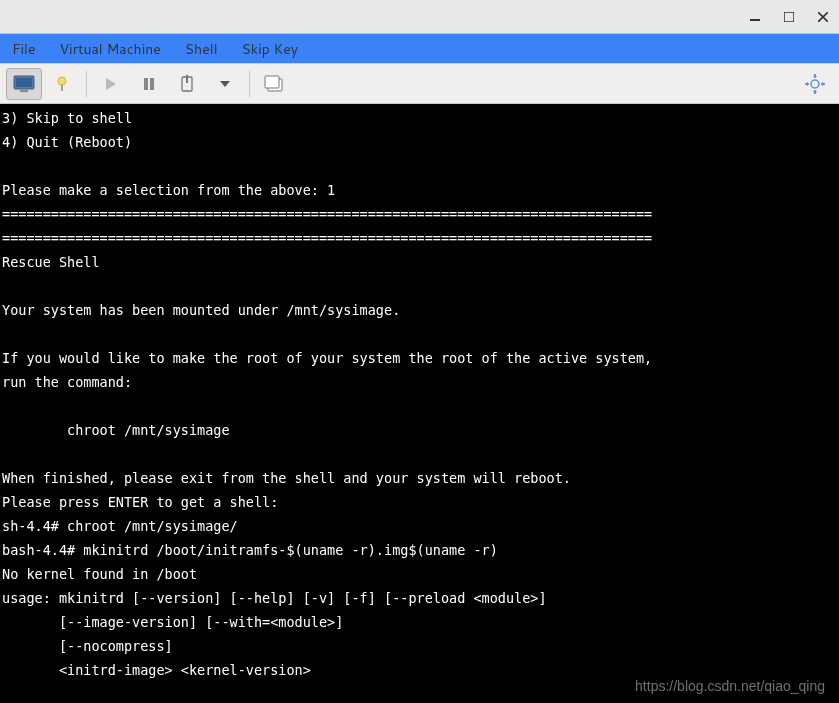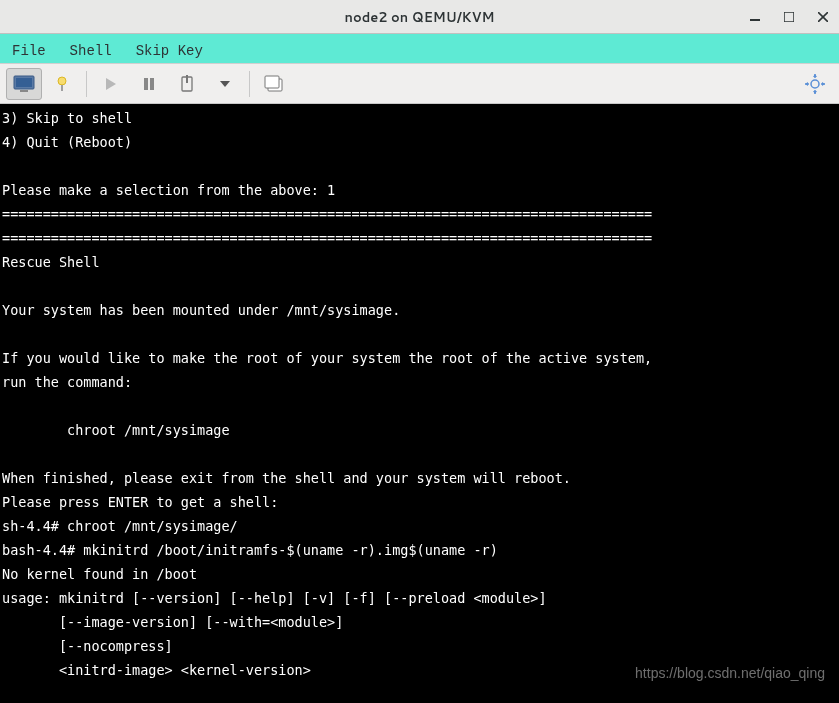--- a/index.html
+++ b/index.html
@@ -39,29 +39,28 @@
       height: 16px;
       display: flex;
       align-items: center;
       justify-content: center;
       cursor: pointer;
       font-size: 13px;
       color: #2e3436;
     }
     .menubar {
       height: 30px;
-      background: #5eead4;
+      background: #3b82f6;
       border-bottom: 1px solid #d0d0d0;
       display: flex;
-      align-items: flex-end;
+      align-items: center;
       padding: 0 8px;
       gap: 16px;
       font-size: 14px;
       color: #2e3436;
-      font-family: Liberation Mono, monospace;
     }
     .menu-item {
       cursor: pointer;
       padding: 4px 4px;
     }
     .toolbar {
       height: 40px;
       background: #f0efee;
       border-bottom: 1px solid #c8c8c8;
       display: flex;
@@ -99,32 +98,31 @@
       line-height: 24px;
       padding: 2px 2px;
       height: calc(703px - 34px - 30px - 40px);
       overflow: hidden;
       white-space: pre;
       position: relative;
     }
     .watermark {
       position: absolute;
       right: 14px;
-      bottom: 18px;
+      bottom: 5px;
       color: rgba(200,200,200,0.55);
       font-family: sans-serif;
       font-size: 14px;
     }
     svg { display: block; }
   </style>
 </head>
 <body>
 
 <div class="titlebar">
-  <span>node2 on QEMU/KVM</span>
   <div class="window-controls">
     <div class="win-btn">
       <svg width="10" height="10" viewBox="0 0 10 10">
           <rect x="0" y="7" width="10" height="2" fill="#2e3436"></rect>
         </svg>
     </div>
     <div class="win-btn">
       <svg width="10" height="10" viewBox="0 0 10 10">
           <rect x="0" y="0" width="10" height="10" fill="none" stroke="#2e3436" stroke-width="1.5"></rect>
         </svg>
@@ -133,20 +131,21 @@
       <svg width="10" height="10" viewBox="0 0 10 10">
           <line x1="0" y1="0" x2="10" y2="10" stroke="#2e3436" stroke-width="1.6"></line>
           <line x1="10" y1="0" x2="0" y2="10" stroke="#2e3436" stroke-width="1.6"></line>
         </svg>
     </div>
   </div>
 </div>
 
 <div class="menubar">
   <span class="menu-item">File</span>
+  <span class="menu-item">Virtual Machine</span>
   <span class="menu-item">Shell</span>
   <span class="menu-item">Skip Key</span>
 </div>
 
 <div class="toolbar">
   <div class="tool-btn active">
     <svg width="22" height="18" viewBox="0 0 22 18">
       <rect x="1" y="1" width="20" height="13" rx="1" fill="#5a7aa5" stroke="#3a5a85" stroke-width="1"></rect>
       <rect x="3" y="3" width="16" height="9" fill="#355f94"></rect>
       <rect x="7" y="15" width="8" height="2" fill="#888"></rect>

